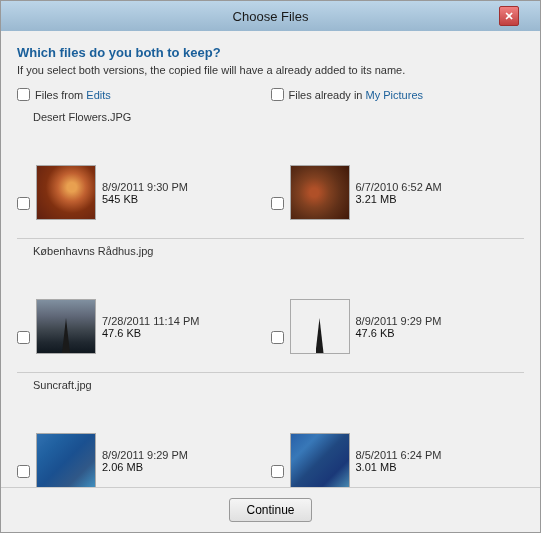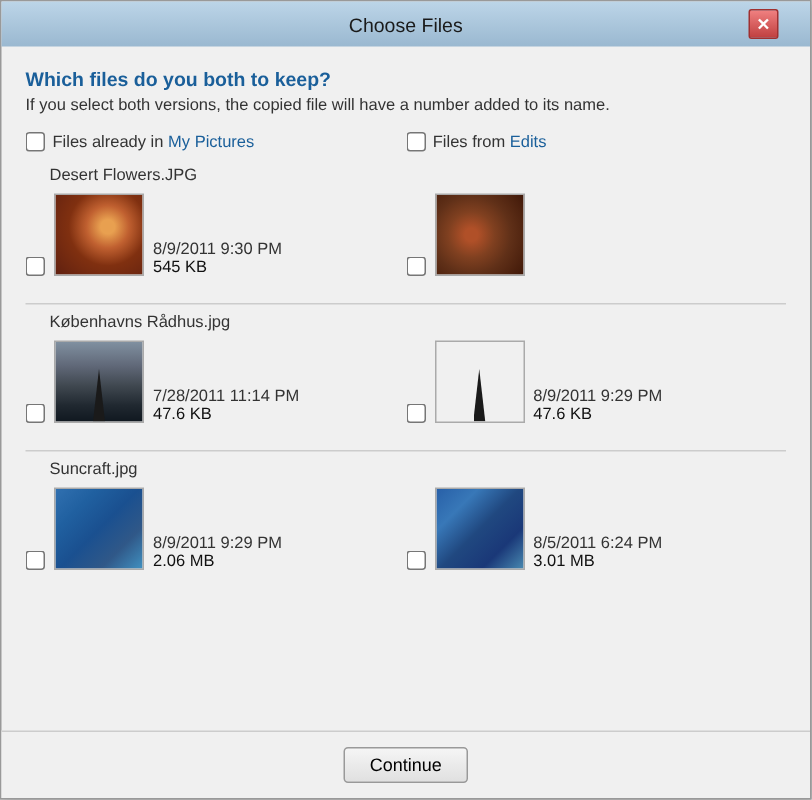--- a/index.html
+++ b/index.html
@@ -105,22 +105,23 @@
       padding-left: 16px;
     }
     .file-row {
       display: flex;
       align-items: flex-start;
       margin-bottom: 4px;
     }
     .file-col {
       width: 50%;
       display: flex;
-      align-items: flex-end;
+      align-items: center;
       gap: 6px;
+      margin-top: 36px;
     }
     .file-checkbox {
       width: 13px;
       height: 13px;
       margin-top: 22px;
       flex-shrink: 0;
     }
     .file-info {
       display: flex;
       flex-direction: column;
@@ -188,47 +189,51 @@
 <div class="window">
 
   <div class="title-bar">
     <span style="width:20px;"></span>
     <span class="title-bar-title">Choose Files</span>
     <div class="title-bar-close">✕</div>
   </div>
 
   <div class="content">
     <div class="question">Which files do you both to keep?</div>
-    <div class="subtitle">If you select both versions, the copied file will have a number added to its name.</div>
+    <div class="subtitle">If you select both versions, the copied file will have a already added to its name.</div>
 
     <div class="columns-header">
+      <div class="col-header col-header-left">
+        <input type="checkbox" style="">
+        <span>Files <span>from</span> <a class="col-header-link">Edits</a></span>
+      </div>
       <div class="col-header col-header-right">
         <input type="checkbox" style="">
         <span>Files already in <a class="col-header-link">My Pictures</a></span>
       </div>
-      <div class="col-header col-header-left">
-        <input type="checkbox" style="">
-        <span>Files <span>from</span> <a class="col-header-link">Edits</a></span>
-      </div>
     </div>
 
     <div class="file-group">
       <div class="file-group-name">Desert Flowers.JPG</div>
       <div class="file-row">
         <div class="file-col">
           <input type="checkbox" class="file-checkbox" style="">
           <div class="thumb-box thumb-f1"></div>
           <div class="file-info">
             <span class="file-date">8/9/2011 9:30 PM</span>
             <span class="file-size">545 KB</span>
           </div>
         </div>
         <div class="file-col">
           <input type="checkbox" class="file-checkbox" style="">
           <div class="thumb-box thumb-f2"></div>
+          <div class="file-info">
+            <span class="file-date">6/7/2010 6:52 AM</span>
+            <span class="file-size">3.21 MB</span>
+          </div>
         </div>
       </div>
     </div>
 
     <hr class="divider">
 
     <div class="file-group">
       <div class="file-group-name">Københavns Rådhus.jpg</div>
       <div class="file-row">
         <div class="file-col">

